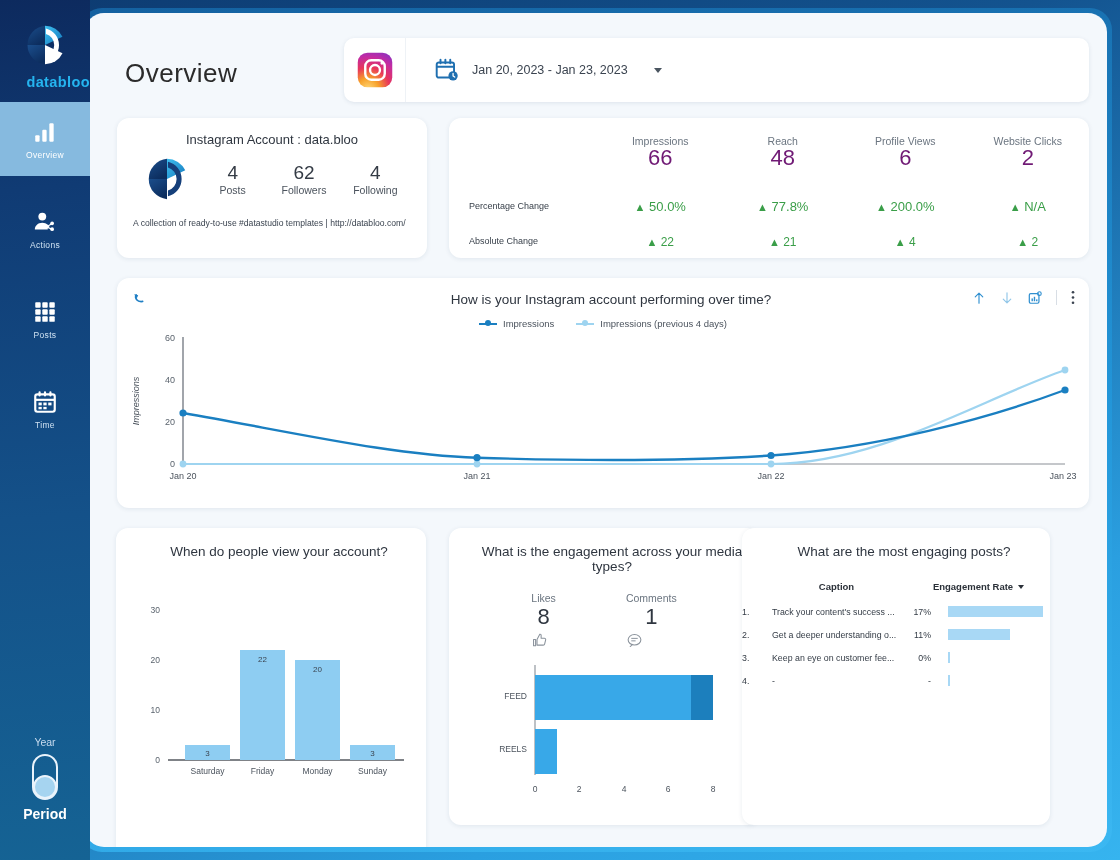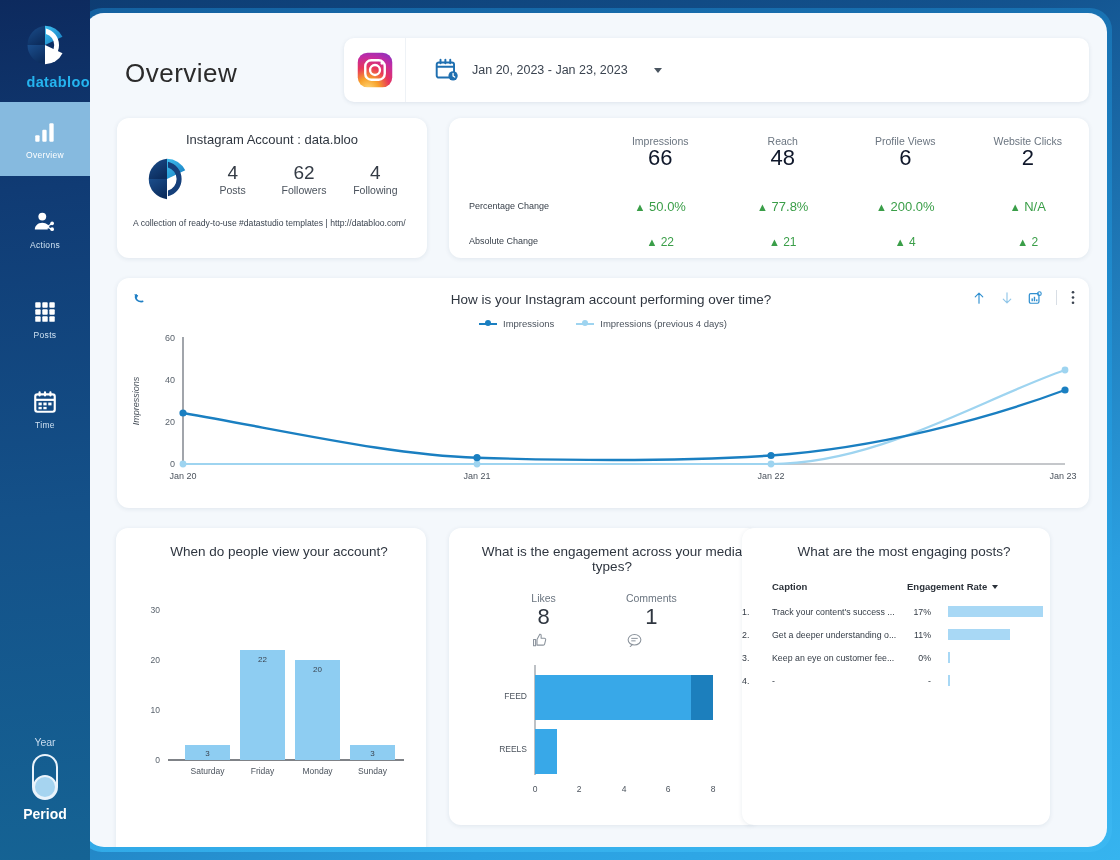--- a/index.html
+++ b/index.html
@@ -105,21 +105,21 @@
   #acct-bio { font-size: 8.6px; color: #3b4450; line-height: 1.5; margin-top: 14px; }
 
   
   #metrics-card { left: 364px; top: 105px; width: 640px; height: 140px; }
   #metrics-table { width: 100%; height: 100%; border-collapse: collapse; table-layout: fixed; }
   #metrics-table th, #metrics-table td { text-align: center; font-weight: 400; }
   #metrics-table th.rowhdr, #metrics-table td.rowhdr {
     text-align: left; padding-left: 20px; font-size: 9px; color: #39414b; width: 150px;
   }
   #metrics-table th .m-name { font-size: 10.5px; color: #6b7580; }
-  #metrics-table th .m-val  { font-size: 22px; color: #0f172a; margin-top: -2px; font-weight: 400;}
+  #metrics-table th .m-val  { font-size: 22px; color: #701a75; margin-top: -2px; font-weight: 400;}
   .chg { font-size: 13px; color: #3a9e48; white-space: nowrap; }
   .chg.small { font-size: 12px; }
   .up-arrow { font-size: 11px; }
 
   
   #line-card { left: 32px; top: 265px; width: 972px; height: 230px; }
   #line-head { position: relative; height: 44px; }
   #undo-ico { position:absolute; left: 16px; top: 14px; width: 16px; height: 14px; cursor: pointer;}
   #line-title { position:absolute; left:0; right:0; top: 14px; }
   #line-tools { position:absolute; right: 14px; top: 12px; display:flex; align-items:center; gap:14px; }
@@ -140,21 +140,21 @@
 
   #media-kpis { display:flex; justify-content:center; gap: 70px; margin-top: 18px; }
   .kpi { text-align:center; }
   .kpi .k-lbl { font-size: 10.5px; color: #6b7580; }
   .kpi .k-val { font-size: 22px; color: #2f3640; line-height: 1.2; }
   .kpi .k-ico { margin-top: 2px; }
 
   
   #posts-table { width: 100%; margin-top: 22px; border-collapse: collapse; }
   #posts-table th {
-    font-size: 9.5px; color: #2b3139; font-weight: 700; text-align: left;
+    font-size: 9.5px; color: #2b3139; font-weight: 700; text-align: center;
     padding-bottom: 8px;
   }
   #posts-table td { font-size: 8.8px; color: #333b45; padding: 6px 0; vertical-align: middle; }
   td.rank { width: 30px; padding-left: 18px; color:#333b45; }
   th.rank { width: 30px; padding-left: 18px; }
   td.cap, th.cap { width: 135px; padding-right: 6px; }
   th.rate { text-align: left; }
   .rate-cell { display: flex; align-items: center; gap: 17px; }
   .rate-num { width: 24px; text-align: right; font-size: 8.8px; color: #333b45; }
   .rate-bar { height: 11px; background: #a8d8f5; }

